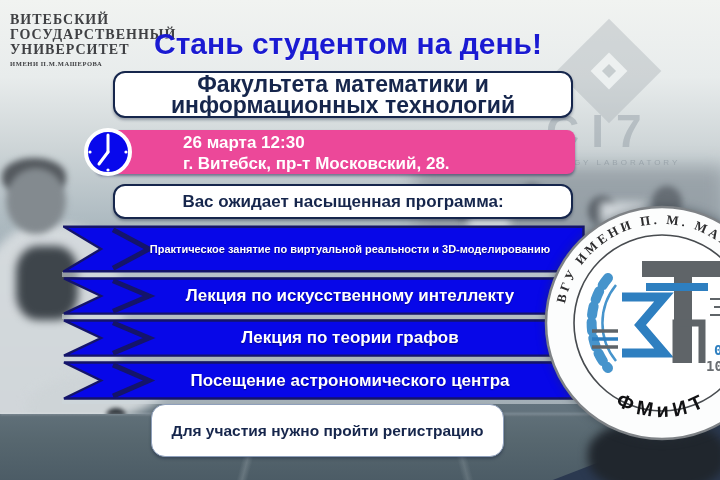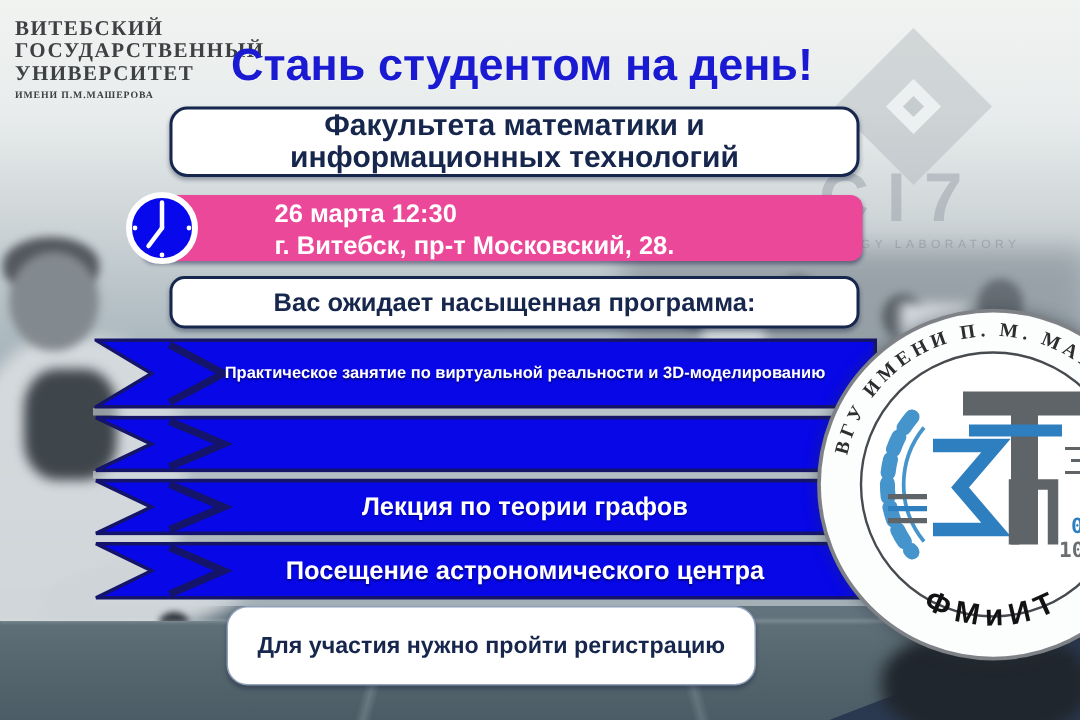--- a/index.html
+++ b/index.html
@@ -39,22 +39,22 @@
   .wm-text{left:546px;top:104px;font-size:46px;font-weight:bold;letter-spacing:12px;color:rgba(150,160,168,.50);}
   .wm-sub{left:548px;top:158px;font-size:8px;letter-spacing:3px;color:rgba(140,150,158,.65);white-space:nowrap;}
   
   .univ{left:10px;top:12px;color:#3f4043;font-family:"Liberation Serif",serif;}
   .univ .l{font-size:14px;letter-spacing:1px;line-height:15px;font-weight:bold;font-weight:600;}
   .univ .sub{font-size:6.5px;letter-spacing:.6px;font-weight:bold;margin-top:3px;}
   
   .title{left:134px;top:27px;width:428px;text-align:center;font-size:30px;font-weight:bold;color:#1a1ad2;text-shadow:0 1px 0 rgba(255,255,255,.6);white-space:nowrap;}
   
   .white-banner{background:#ffffff;border:2px solid #16264c;border-radius:12px;display:flex;align-items:center;justify-content:center;text-align:center;color:#16264c;font-weight:bold;box-shadow:0 2px 3px rgba(15,25,55,.35);box-sizing:border-box;}
-  .b-faculty{left:113px;top:71px;width:460px;height:47px;font-size:20px;line-height:21px;padding:0 28px;}
-  .b-heading{left:113px;top:184px;width:460px;height:35px;font-size:17px;border-radius:10px;}
+  .b-faculty{left:113px;top:71px;width:460px;height:47px;font-size:23px;line-height:21px;padding:0 28px;}
+  .b-heading{left:113px;top:184px;width:460px;height:35px;font-size:17px;}
   .b-reg{left:109px;top:404px;width:353px;height:53px;font-size:15.5px;border:1px solid #8fa0bb;border-radius:14px;margin-left:42px;}
   
   .b-date{left:95px;top:130px;width:480px;height:44px;background:#ec4899;border-radius:8px;box-shadow:0 2px 3px rgba(8,8,60,.45);color:#ffffff;font-weight:bold;font-size:17px;line-height:21px;padding:2px 0 0 88px;box-sizing:border-box;}
   .clock{left:82px;top:126px;}
   
   .arrow{position:absolute;left:63px;width:522px;}
   .arrow svg{position:absolute;left:0;top:0;width:100%;height:100%;}
   .arrow-poly{fill:#0707e8;stroke:#14146a;stroke-width:2.4;vector-effect:non-scaling-stroke;}
   .arrow-chev{fill:none;stroke:#14146a;stroke-width:5;vector-effect:non-scaling-stroke;}
   .arrow-label{position:absolute;left:70px;right:18px;top:0;bottom:0;display:flex;align-items:center;justify-content:center;text-align:center;color:#ffffff;font-weight:bold;font-size:17px;line-height:20px;text-shadow:0 1px 1px rgba(0,0,40,.5);}
@@ -133,20 +133,21 @@
     <polygon class="arrow-poly" points="1,1.5 520.5,1.5 520.5,38.5 1,38.5 38,20"></polygon>
     <path class="arrow-chev" d="M50,4 L86,20 L50,36"></path>
   </svg>
   <div class="arrow-label">Практическое занятие по виртуальной реальности и 3D-моделированию</div>
 </div>
 <div class="arrow a2">
   <svg viewBox="0 0 522 40" preserveAspectRatio="none">
     <polygon class="arrow-poly" points="1,1.5 520.5,1.5 520.5,38.5 1,38.5 38,20"></polygon>
     <path class="arrow-chev" d="M50,4 L86,20 L50,36"></path>
   </svg>
+  <div class="arrow-label">Лекция по искусственному интеллекту</div>
 </div>
 <div class="arrow a3">
   <svg viewBox="0 0 522 40" preserveAspectRatio="none">
     <polygon class="arrow-poly" points="1,1.5 520.5,1.5 520.5,38.5 1,38.5 38,20"></polygon>
     <path class="arrow-chev" d="M50,4 L86,20 L50,36"></path>
   </svg>
   <div class="arrow-label">Лекция по теории графов</div>
 </div>
 <div class="arrow a4">
   <svg viewBox="0 0 522 40" preserveAspectRatio="none">

